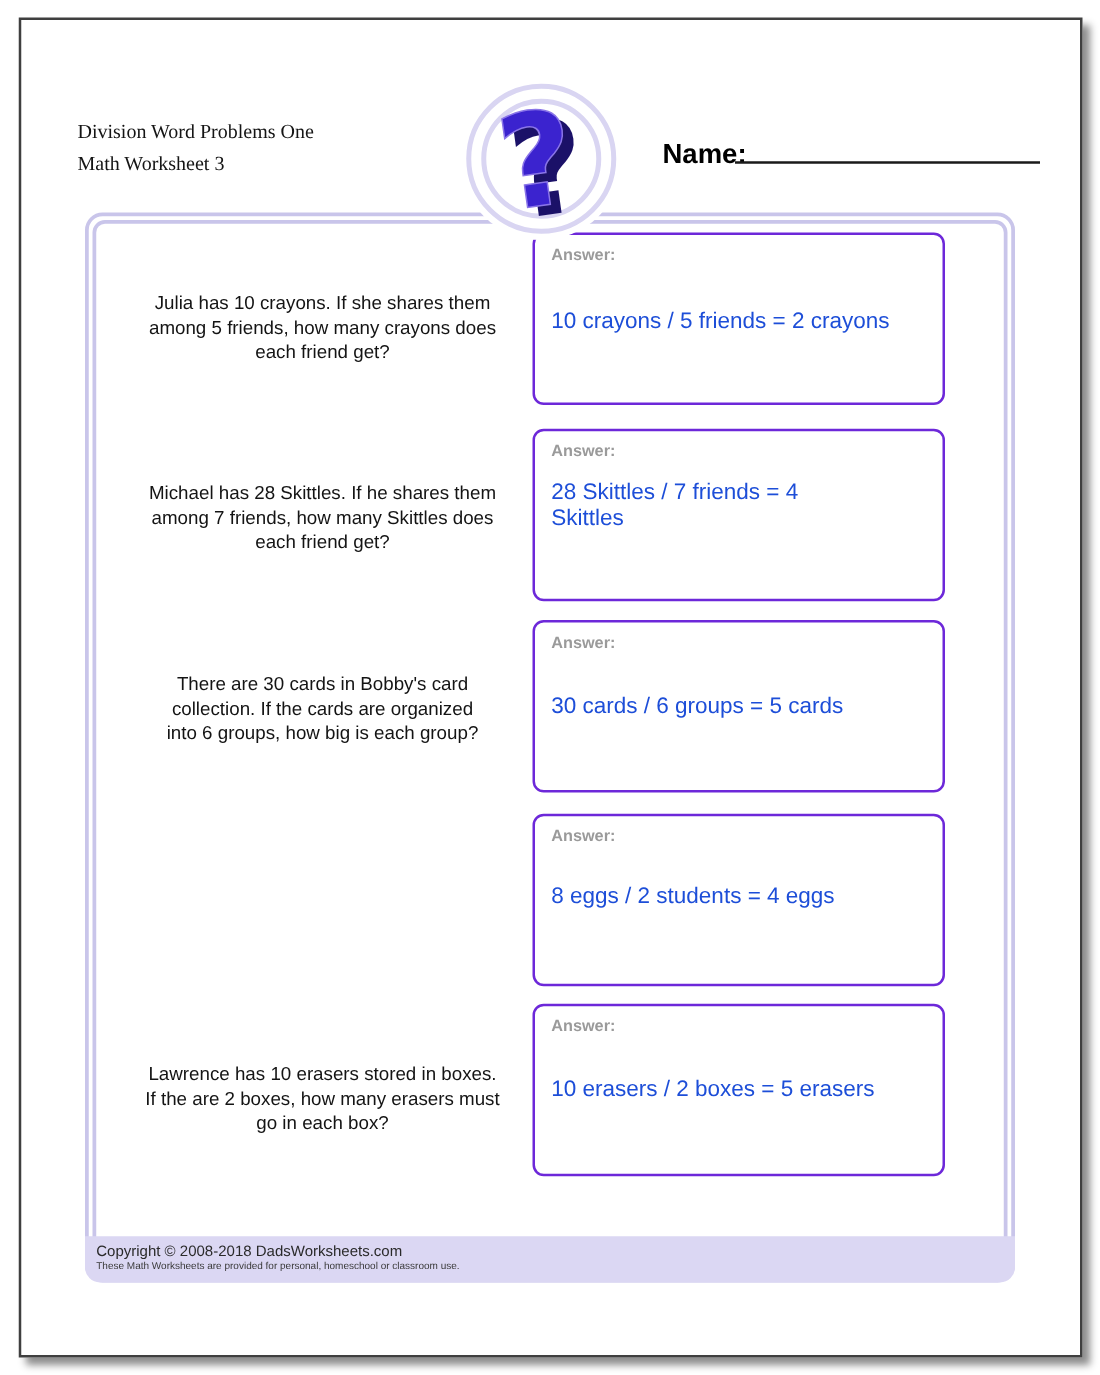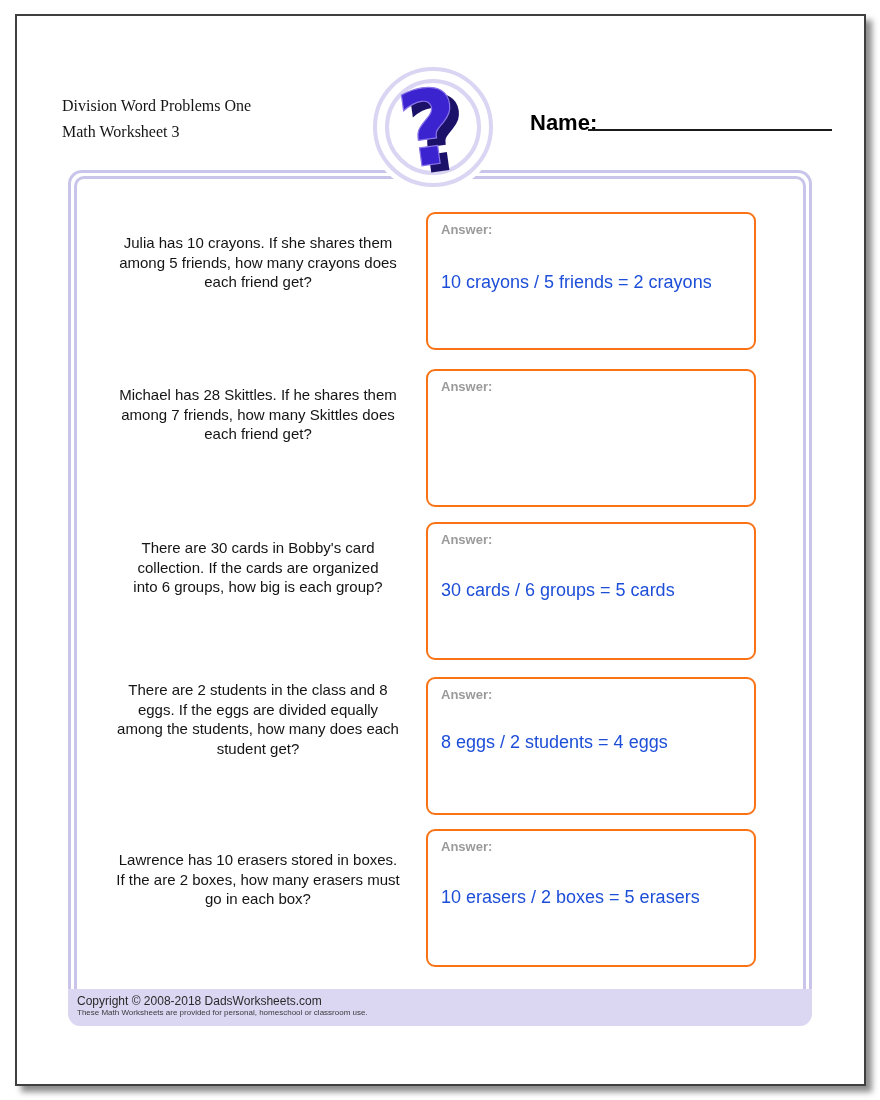--- a/index.html
+++ b/index.html
@@ -30,21 +30,21 @@
   }
 
   .question{
     position:absolute;left:9px;width:356px;
     font-size:15px;line-height:19.5px;color:#141414;white-space:pre-line;text-align:center;
   }
   .q-0{top:60px;} .q-1{top:212px;} .q-2{top:365px;} .q-3{top:507px;} .q-4{top:677px;}
 
   .answer-box{
     position:absolute;left:355px;width:330px;height:138px;
-    border:2px solid #f97316;border-radius:9px;box-sizing:border-box;background:#fff;margin-top:26px;
+    border:2px solid #6d28d9;border-radius:9px;box-sizing:border-box;background:#fff;
   }
   .b-0{top:13px;} .b-1{top:170px;} .b-2{top:323px;} .b-3{top:478px;} .b-4{top:630px;}
 
   .answer-label{position:absolute;left:13px;top:8px;font-size:13px;font-weight:bold;color:#9a9a9a;}
   .answer-text{
     position:absolute;left:13px;width:300px;
     font-size:18px;line-height:21px;color:#1d4ed8;white-space:pre-line;
   }
   .b-0 .answer-text{top:58px;}
   .b-1 .answer-text{top:38px;}
@@ -94,34 +94,32 @@
 
     <div class="question q-0">Julia has 10 crayons. If she shares them
 among 5 friends, how many crayons does
 each friend get?</div>
     <div class="question q-1">Michael has 28 Skittles. If he shares them
 among 7 friends, how many Skittles does
 each friend get?</div>
     <div class="question q-2">There are 30 cards in Bobby's card
 collection. If the cards are organized
 into 6 groups, how big is each group?</div>
-    <div class="question q-3">There are 2 students in the class and 8
-eggs. If the eggs are divided equally
-among the students, how many does each
-student get?</div>
     <div class="question q-4">Lawrence has 10 erasers stored in boxes.
 If the are 2 boxes, how many erasers must
 go in each box?</div>
 
     <div class="answer-box b-0">
       <span class="answer-label">Answer:</span>
       <div class="answer-text">10 crayons / 5 friends = 2 crayons</div>
     </div>
     <div class="answer-box b-1">
       <span class="answer-label">Answer:</span>
+      <div class="answer-text">28 Skittles / 7 friends = 4
+Skittles</div>
     </div>
     <div class="answer-box b-2">
       <span class="answer-label">Answer:</span>
       <div class="answer-text">30 cards / 6 groups = 5 cards</div>
     </div>
     <div class="answer-box b-3">
       <span class="answer-label">Answer:</span>
       <div class="answer-text">8 eggs / 2 students = 4 eggs</div>
     </div>
     <div class="answer-box b-4">

